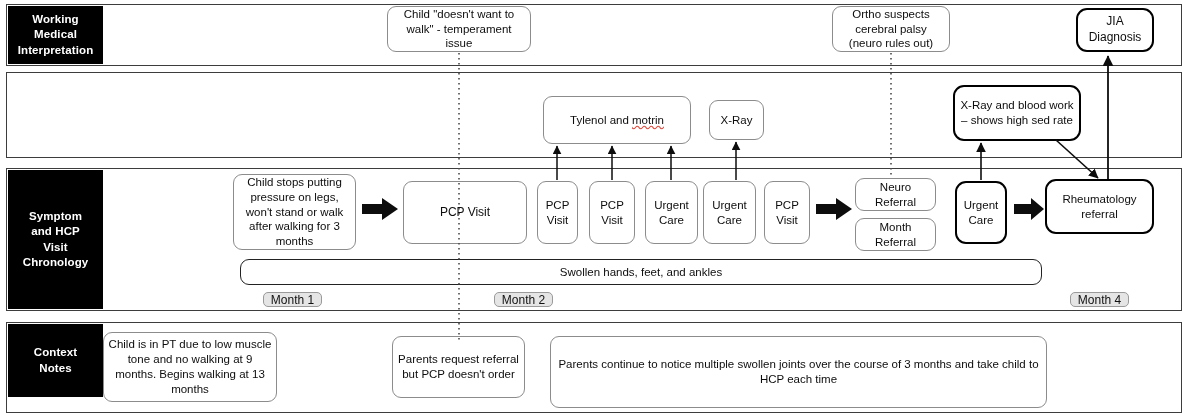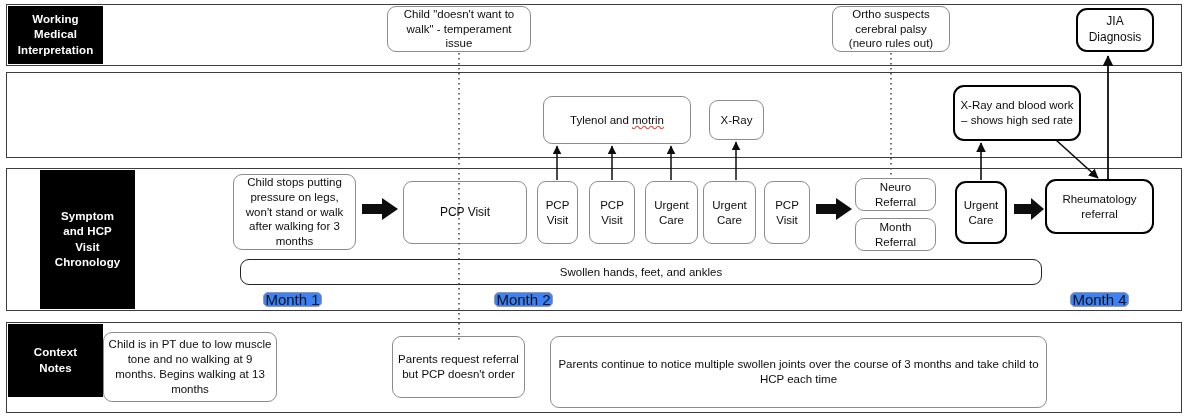--- a/index.html
+++ b/index.html
@@ -12,23 +12,23 @@
     display:flex;align-items:center;justify-content:center;text-align:center;
     font-size:11.5px;font-weight:bold;line-height:1.32;letter-spacing:.1px;}
 
   
   .node{position:absolute;box-sizing:border-box;background:#fff;border:1px solid #8c8c8c;
     border-radius:9px;display:flex;align-items:center;justify-content:center;
     text-align:center;font-size:11.5px;line-height:1.3;color:#0d0d0d;padding:2px 4px;}
   .node.thick{border:2.6px solid #000;border-radius:11px;}
   .node.med{border:1.6px solid #222;}
 
-  .month{position:absolute;box-sizing:border-box;background:#3b82f6;border:1px solid #9a9a9a;
+  .month{position:absolute;box-sizing:border-box;background:#e5e5e5;border:1px solid #9a9a9a;
     border-radius:5px;display:flex;align-items:center;justify-content:center;
-    font-size:15px;color:#111;}
+    font-size:12px;color:#111;}
 
   .spell{ text-decoration:underline wavy #e0483a; text-decoration-skip-ink:none;
           -webkit-text-decoration:underline wavy #e0483a; }
   svg.ovl{position:absolute;left:0;top:0;width:1188px;height:418px;overflow:visible;pointer-events:none;}
 </style>
 </head>
 <body>
 
 <div id="canvas">
 
@@ -59,21 +59,21 @@
 
   <div class="node" style="left:709px;top:100px;width:55px;height:40px;">
     <span>X-Ray</span>
   </div>
 
   <div class="node thick" style="left:953px;top:85px;width:128px;height:56px;">
     <span>X-Ray and blood work – shows high sed rate</span>
   </div>
 
   <div class="lane" style="left:6px;top:168px;width:1176px;height:143px;"></div>
-  <div class="lane-label" style="left:8px;top:170px;width:95px;height:139px;margin-left:32px;">
+  <div class="lane-label" style="left:8px;top:170px;width:95px;height:139px;">
     <span>Symptom<br>and HCP<br>Visit<br>Chronology</span>
   </div>
 
   <div class="node" style="left:233px;top:174px;width:123px;height:76px;">
     <span>Child stops putting pressure on legs, won't stand or walk after walking for 3 months</span>
   </div>
 
   <div class="node" style="left:403px;top:181px;width:124px;height:63px;font-size:12px;">
     <span>PCP Visit</span>
   </div>

